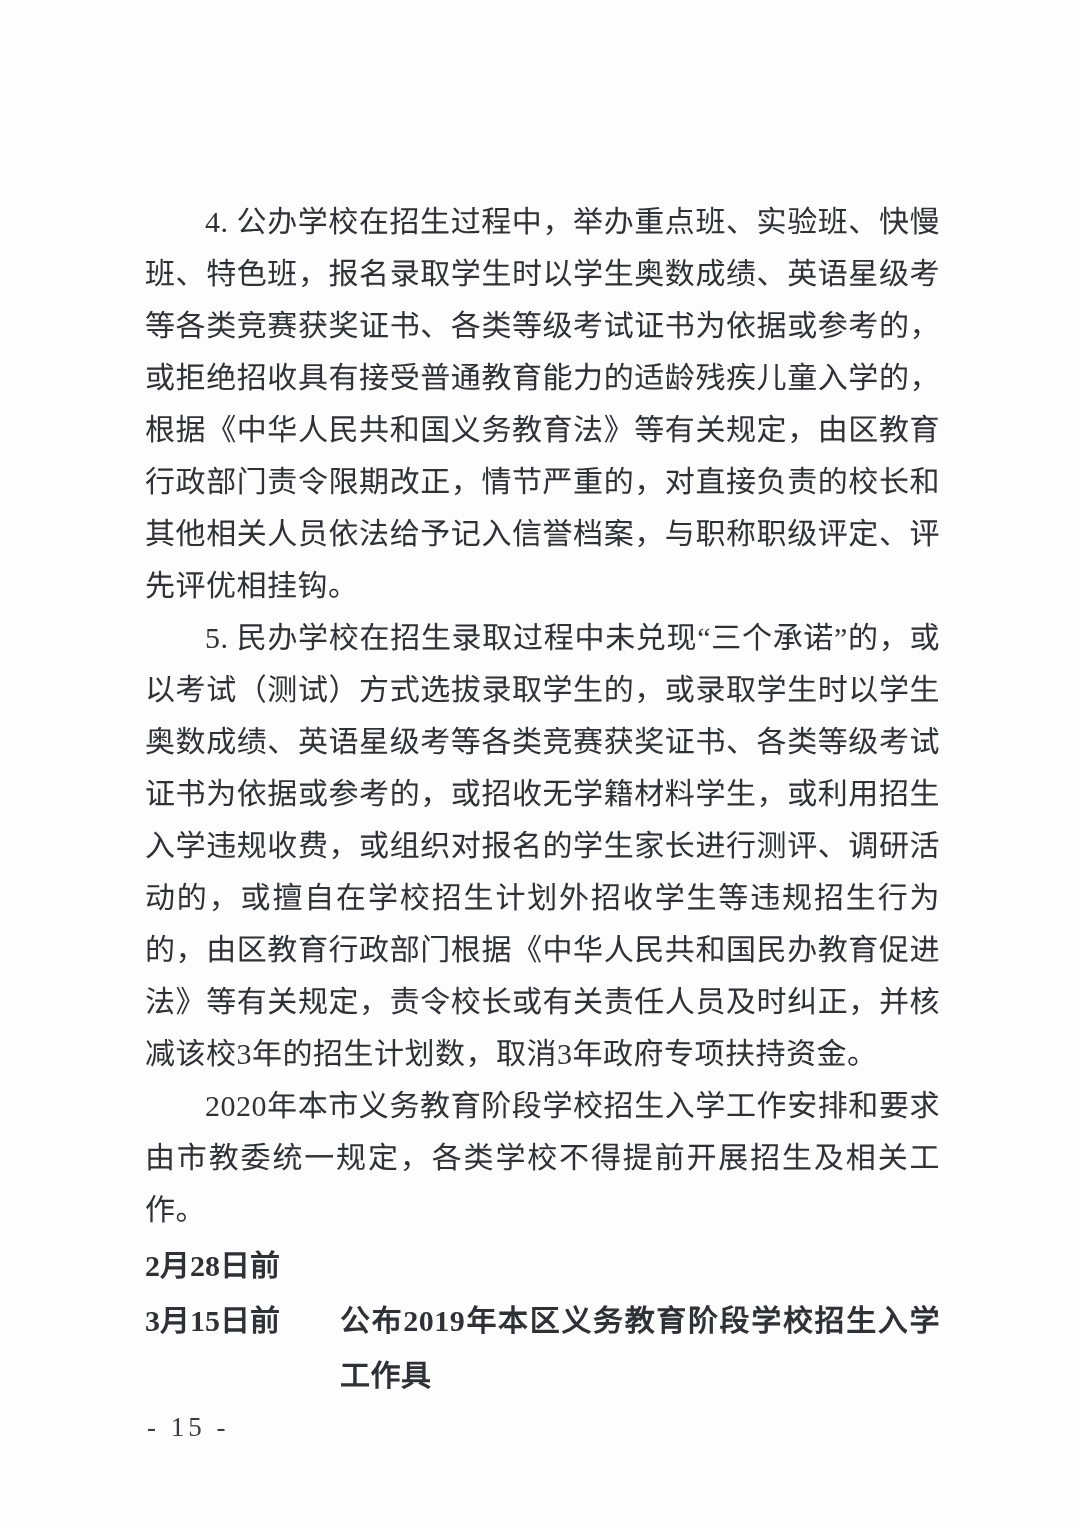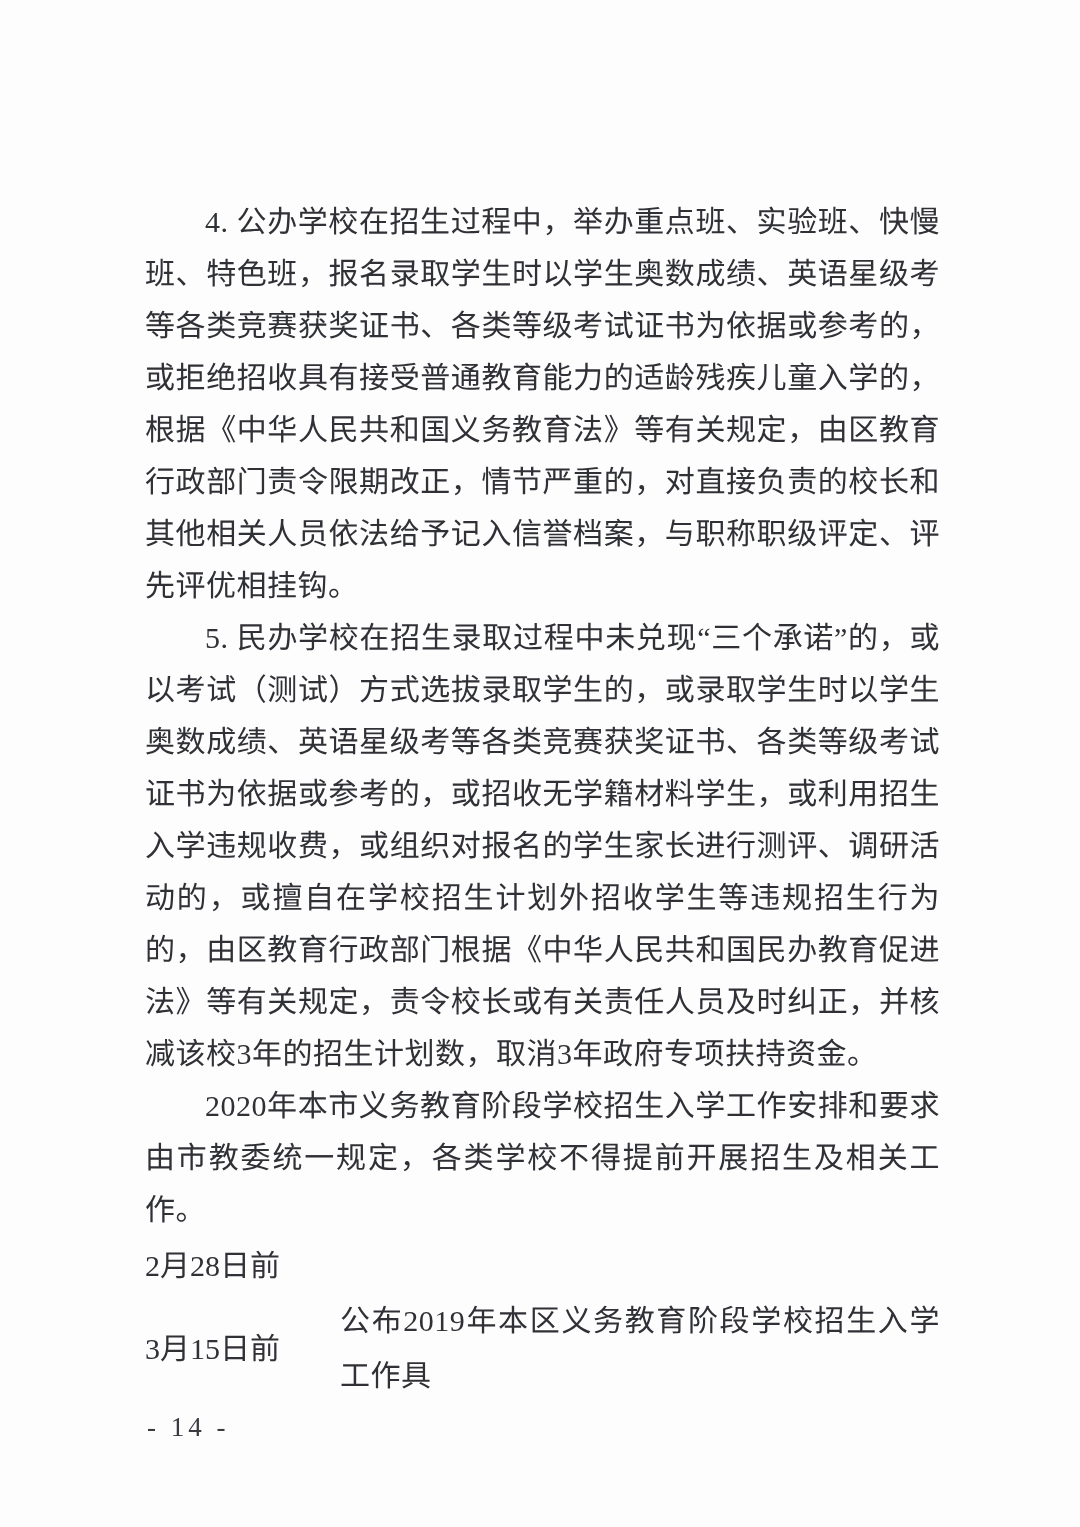--- a/index.html
+++ b/index.html
@@ -37,21 +37,22 @@
     font-weight: 700;
     color: #1f2024;
     text-indent: 2em;
     font-family: "Liberation Sans", "DejaVu Sans", sans-serif;
   }
   .schedule {
     margin-top: 2px;
   }
   .schedule-row {
     display: flex;
-    align-items: center;
+    align-items: flex-start;
+    font-weight: bold;
   }
   .schedule-date {
     flex: 0 0 195px;
     font-size: 30px;
     line-height: 55px;
     white-space: nowrap;
   }
   .schedule-desc {
     flex: 1;
     font-size: 30px;
@@ -92,14 +93,14 @@
       </div>
 
       <div class="schedule-row">
         <span class="schedule-date">3月15日前</span>
         <span class="schedule-desc">公布2019年本区义务教育阶段学校招生入学工作具</span>
       </div>
 
     </div>
   </div>
 
-  <div class="page-footer">- 14 -</div>
+  <div class="page-footer">- 15 -</div>
 </div>
 
 </body></html>

